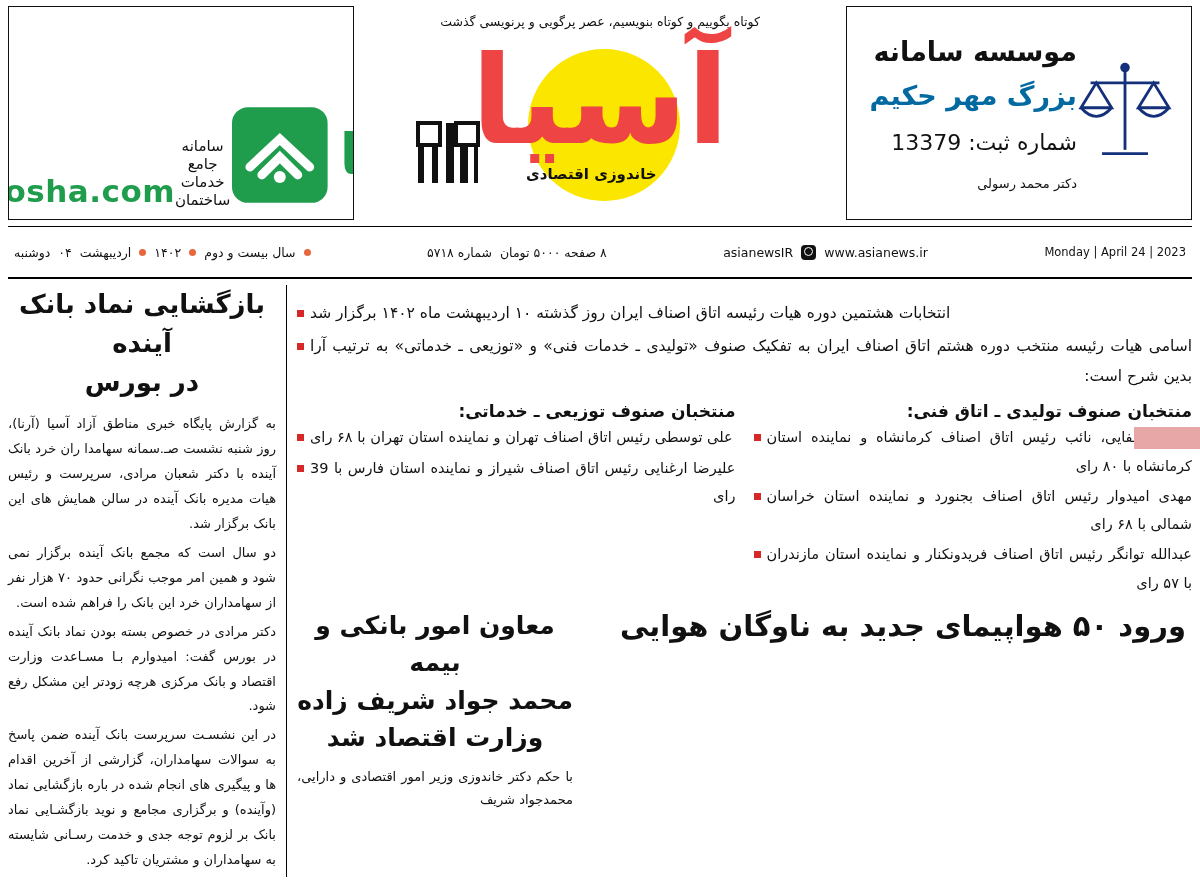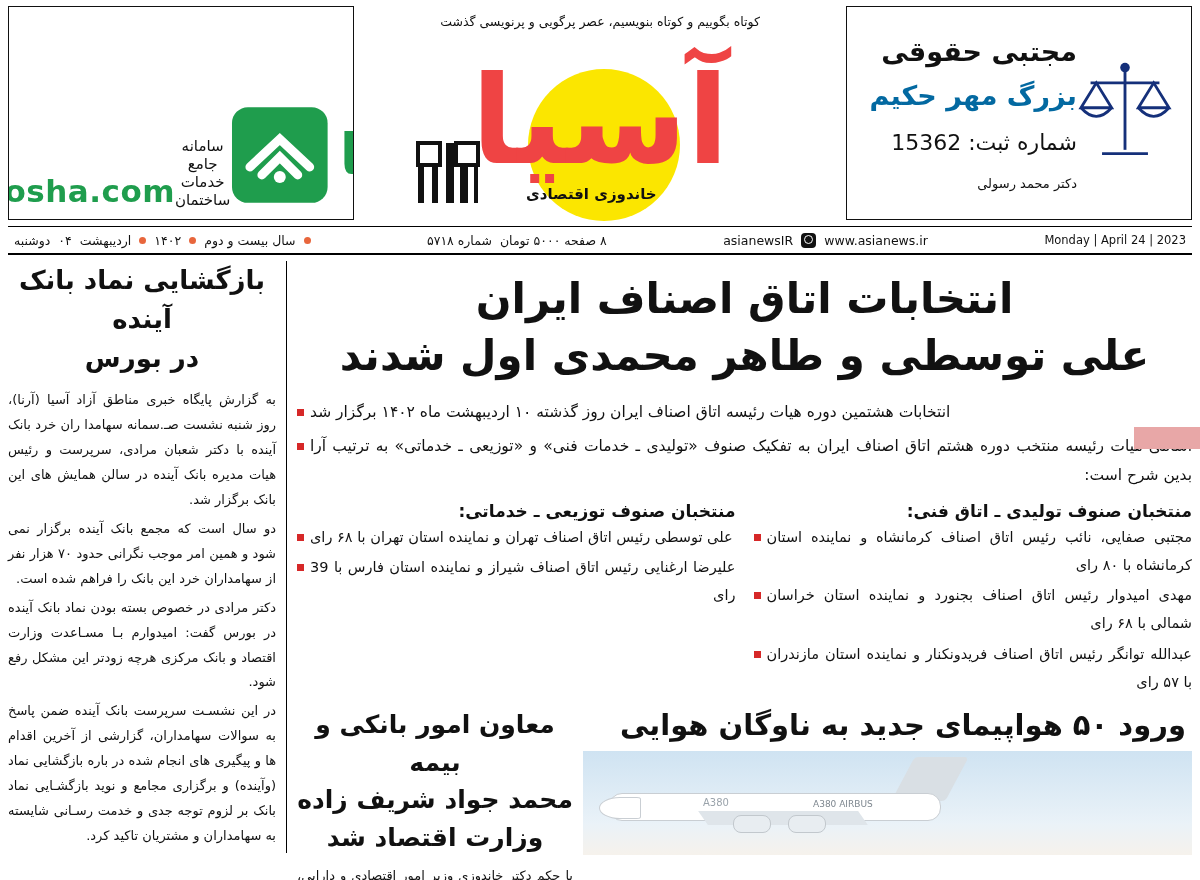--- a/index.html
+++ b/index.html
@@ -81,21 +81,20 @@
   }
 
   
   .center-logo {
     width: 480px;
     position: relative;
     display: flex;
     flex-direction: column;
     align-items: center;
     justify-content: flex-start;
-    gap: 20px;
   }
   .tagline {
     font-size: 12.5px;
     color: #111;
     margin-top: 8px;
     letter-spacing: 0;
   }
   .logo-area {
     position: relative;
     width: 480px;
@@ -195,21 +194,21 @@
   
   .infobar {
     border-top: 1px solid #000;
     border-bottom: 2px solid #000;
     margin-top: 6px;
     height: 26px;
     display: flex;
     flex-direction: row-reverse;
     align-items: center;
     justify-content: space-between;
-    padding: 0 6px;
+    padding: 12px 6px;
     font-size: 12.5px;
   }
   .infobar .group {
     display: flex;
     flex-direction: row-reverse;
     align-items: center;
     gap: 8px;
   }
   .dot {
     width: 7px; height: 7px; border-radius: 50%;
@@ -315,21 +314,21 @@
   .bottom {
     display: flex;
     flex-direction: row;
     margin-top: 8px;
     height: 150px;
     gap: 10px;
   }
   .plane-block {
     flex: 1;
     display: flex;
-    flex-direction: column;
+    flex-direction: row;
   }
   .plane-head {
     text-align: right;
     font-size: 29px;
     font-weight: bold;
     line-height: 1.35;
     padding-right: 6px;
   }
   .plane-photo {
     margin-top: 6px;
@@ -437,23 +436,23 @@
 </style>
 </head>
 <body>
 
 <div class="page">
 
   <div class="masthead">
 
     <div class="ad-box law-box">
       <div class="law-text">
-        <div class="law-title">مجتبی حقوقی</div>
+        <div class="law-title">موسسه سامانه</div>
         <div class="law-sub">بزرگ مهر حکیم</div>
-        <div class="law-reg">شماره ثبت: 15362</div>
+        <div class="law-reg">شماره ثبت: 13379</div>
         <div class="law-person">دکتر محمد رسولی</div>
       </div>
       <svg class="scale-icon" viewBox="0 0 100 115">
         <g stroke="#15307a" stroke-width="3" fill="none">
           <line x1="50" y1="12" x2="50" y2="96"></line>
           <line x1="14" y1="26" x2="86" y2="26"></line>
           <line x1="26" y1="100" x2="74" y2="100"></line>
           <path d="M4 52 L20 26 L36 52 Z"></path>
           <path d="M64 52 L80 26 L96 52 Z"></path>
           <path d="M4 52 q16 18 32 0"></path>
@@ -507,24 +506,20 @@
       <span>www.asianews.ir</span>
       <span class="ig-badge"></span>
       <span>asianewsIR</span>
     </div>
     <div class="date-en">Monday | April 24 | 2023</div>
   </div>
 
   <div class="content">
 
     <div class="main-col">
-      <div class="headline">
-        <span class="l2">انتخابات اتاق اصناف ایران</span>
-        <span class="l2">علی توسطی و طاهر محمدی اول شدند</span>
-      </div>
 
       <div class="lead-list">
         <div class="lead-item">
           <span class="bullet red"></span>
           <span>انتخابات هشتمین دوره هیات رئیسه اتاق اصناف ایران روز گذشته ۱۰ اردیبهشت ماه ۱۴۰۲ برگزار شد</span>
         </div>
         <div class="lead-item">
           <span class="bullet red"></span>
           <span>اسامی هیات رئیسه منتخب دوره هشتم اتاق اصناف ایران به تفکیک صنوف «تولیدی ـ خدمات فنی» و «توزیعی ـ خدماتی» به ترتیب آرا بدین شرح است:</span>
         </div>

